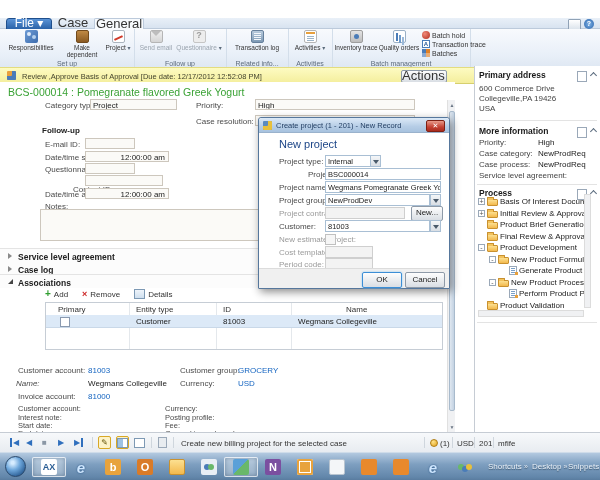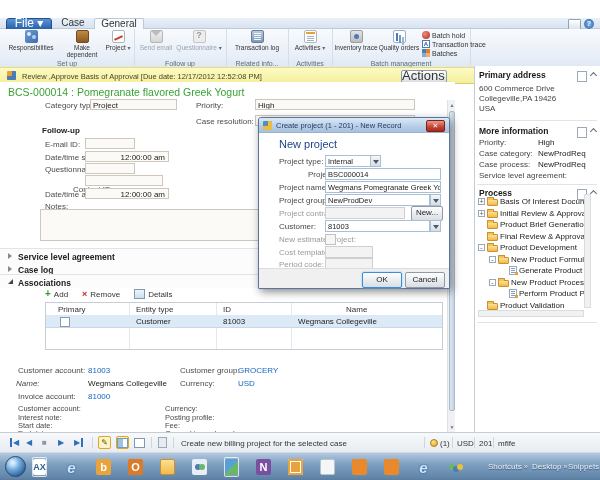--- a/index.html
+++ b/index.html
@@ -15,21 +15,21 @@
   .app-ico{left:6px;top:4px;width:10px;height:10px;background:#e08127;
     box-shadow:inset -5px -5px 0 #3f6fb2;border:1px solid #9c6b2a;border-radius:1px;}
   .winbtn{top:3px;width:16px;height:11px;background:linear-gradient(#fdfdfd,#d6dde5);
     border:1px solid #8a9aac;border-radius:2px;text-align:center;line-height:9px;font-size:7px;color:#51606f;}
 
   
   .tabsrow{left:0;top:18px;width:600px;height:10px;background:linear-gradient(#e9f0f8,#d8e3f0);
     border-bottom:1px solid #bccadb;}
   .file-tab{left:6px;top:18px;width:44px;height:10px;background:linear-gradient(#5a93d6,#2a62a8);
     border:1px solid #1f4f8c;border-radius:3px 3px 0 0;color:#fff;text-align:center;font-size:12px;line-height:9px;}
-  .tab{top:18px;height:10px;color:#333;text-align:center;font-size:10px;line-height:10px;}
+  .tab{top:18px;height:10px;color:#333;text-align:center;font-size:13px;line-height:10px;}
   .tab.active{background:#f7fafd;border:1px solid #bccadb;border-bottom:1px solid #f7fafd;border-radius:2px 2px 0 0;}
   .mini-ico{top:19px;width:11px;height:9px;border:1px solid #90a2b6;background:linear-gradient(#fff,#dce4ec);border-radius:1px;}
   .help-ico{top:18.5px;width:10px;height:10px;border-radius:50%;background:radial-gradient(#7db2e8,#2a62a8);
     color:#fff;font-size:7px;font-weight:bold;text-align:center;line-height:10px;}
 
   
   .ribbon{left:0;top:29px;width:600px;height:38px;background:linear-gradient(#f8fafd,#e8eff8 70%,#dfe8f3);
     border-bottom:1px solid #c2cfdf;}
   .rgroup{position:absolute;top:0;height:38px;border-right:1px solid #d3deea;}
   .glabel{position:absolute;bottom:0;left:0;width:100%;text-align:center;font-size:7px;color:#5d6b7c;
@@ -155,21 +155,21 @@
   .dlg-btn{position:absolute;top:3px;width:38px;height:14px;background:linear-gradient(#fdfdfd,#d9dee4);
     border:1px solid #8e9aa8;border-radius:2px;font-size:8px;text-align:center;line-height:13px;color:#222;}
   .dlg-btn.focus{border:1px solid #3b8ed6;box-shadow:0 0 2px #7ec0f0;}
   .dcb{position:absolute;width:9px;height:9px;border:1px solid #c0c0c0;background:#f6f6f6;}
 
   
   .taskbar{left:0;top:452px;width:600px;height:28px;background:linear-gradient(#b3c9e0,#7e9fc0 40%,#6387ab 85%,#57799c);
     border-top:1px solid #cfdce9;}
   .orb{position:absolute;left:5px;top:3px;width:21px;height:21px;border-radius:50%;
     background:radial-gradient(circle at 35% 30%,#d6ecff 8%,#6fa8dc 40%,#2a5d94 80%);border:1px solid #29486b;box-sizing:border-box;}
-  .tico{position:absolute;top:4px;width:15px;height:20px;border-radius:2px;display:flex;align-items:center;justify-content:center;}
+  .tico{position:absolute;top:4px;width:34px;height:20px;border-radius:2px;display:flex;align-items:center;justify-content:center;}
   .tico.pressed{background:rgba(255,255,255,.35);border:1px solid rgba(255,255,255,.6);box-shadow:inset 0 0 4px rgba(30,60,90,.4);box-sizing:border-box;}
   .tg{width:16px;height:16px;border-radius:2px;display:flex;align-items:center;justify-content:center;font-weight:bold;color:#fff;font-size:11px;}
   .tg.ax{background:#fff;color:#2a5d94;font-size:9px;}
   .tg.ie{background:transparent;color:#cfe7ff;font-size:15px;font-style:italic;text-shadow:0 0 2px #1d4d80;}
   .tg.bing{background:#e8a33d;}
   .tg.outlook{background:#d97b29;}
   .tg.folder{background:linear-gradient(#fce091,#f3b94d);border:1px solid #c9912f;box-sizing:border-box;}
   .tg.people{background:#e8eef5;}
   .tg.pic{background:linear-gradient(135deg,#5aa0d8 50%,#69b86a 50%);}
   .tg.onenote{background:#7b4fa0;}

